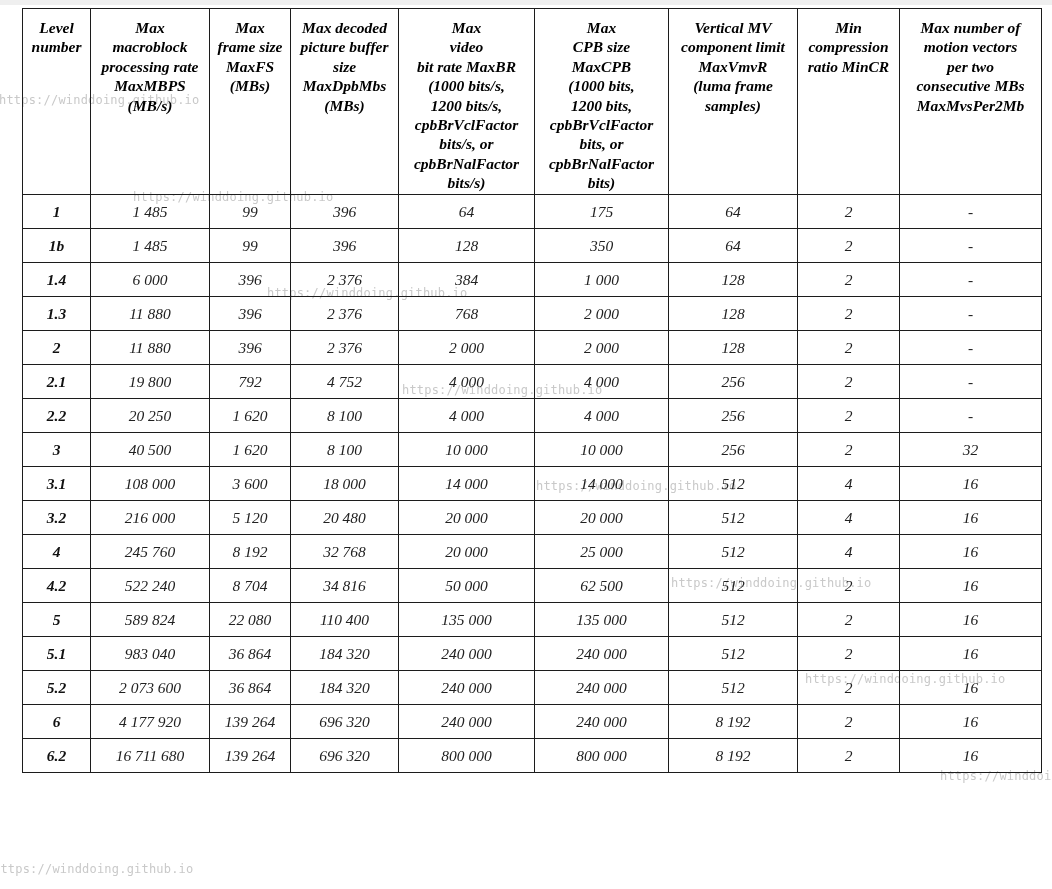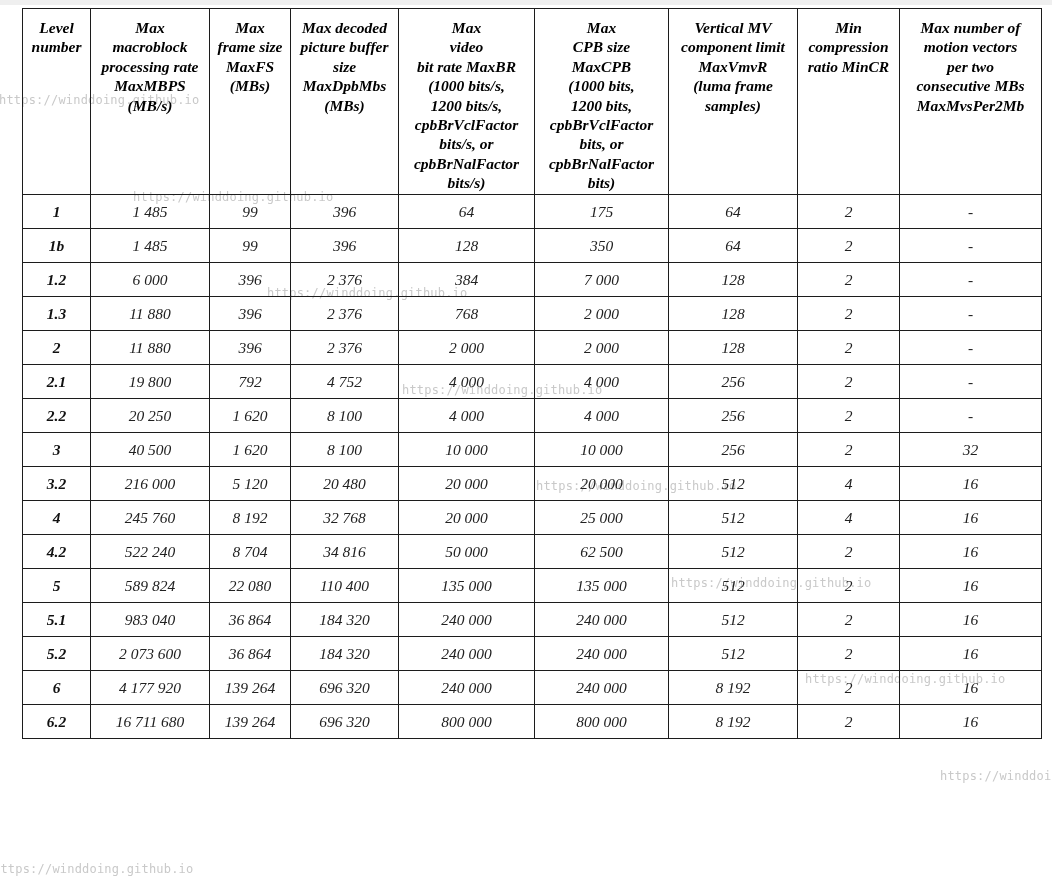--- a/index.html
+++ b/index.html
@@ -163,26 +163,26 @@
           <td>1 485</td>
           <td>99</td>
           <td>396</td>
           <td>128</td>
           <td>350</td>
           <td>64</td>
           <td>2</td>
           <td>-</td>
         </tr>
         <tr>
-          <td class="level-cell">1.2</td>
+          <td class="level-cell">1.4</td>
           <td>6 000</td>
           <td>396</td>
           <td>2 376</td>
           <td>384</td>
-          <td>7 000</td>
+          <td>1 000</td>
           <td>128</td>
           <td>2</td>
           <td>-</td>
         </tr>
         <tr>
           <td class="level-cell">1.3</td>
           <td>11 880</td>
           <td>396</td>
           <td>2 376</td>
           <td>768</td>
@@ -229,20 +229,31 @@
           <td>40 500</td>
           <td>1 620</td>
           <td>8 100</td>
           <td>10 000</td>
           <td>10 000</td>
           <td>256</td>
           <td>2</td>
           <td>32</td>
         </tr>
         <tr>
+          <td class="level-cell">3.1</td>
+          <td>108 000</td>
+          <td>3 600</td>
+          <td>18 000</td>
+          <td>14 000</td>
+          <td>14 000</td>
+          <td>512</td>
+          <td>4</td>
+          <td>16</td>
+        </tr>
+        <tr>
           <td class="level-cell">3.2</td>
           <td>216 000</td>
           <td>5 120</td>
           <td>20 480</td>
           <td>20 000</td>
           <td>20 000</td>
           <td>512</td>
           <td>4</td>
           <td>16</td>
         </tr>

